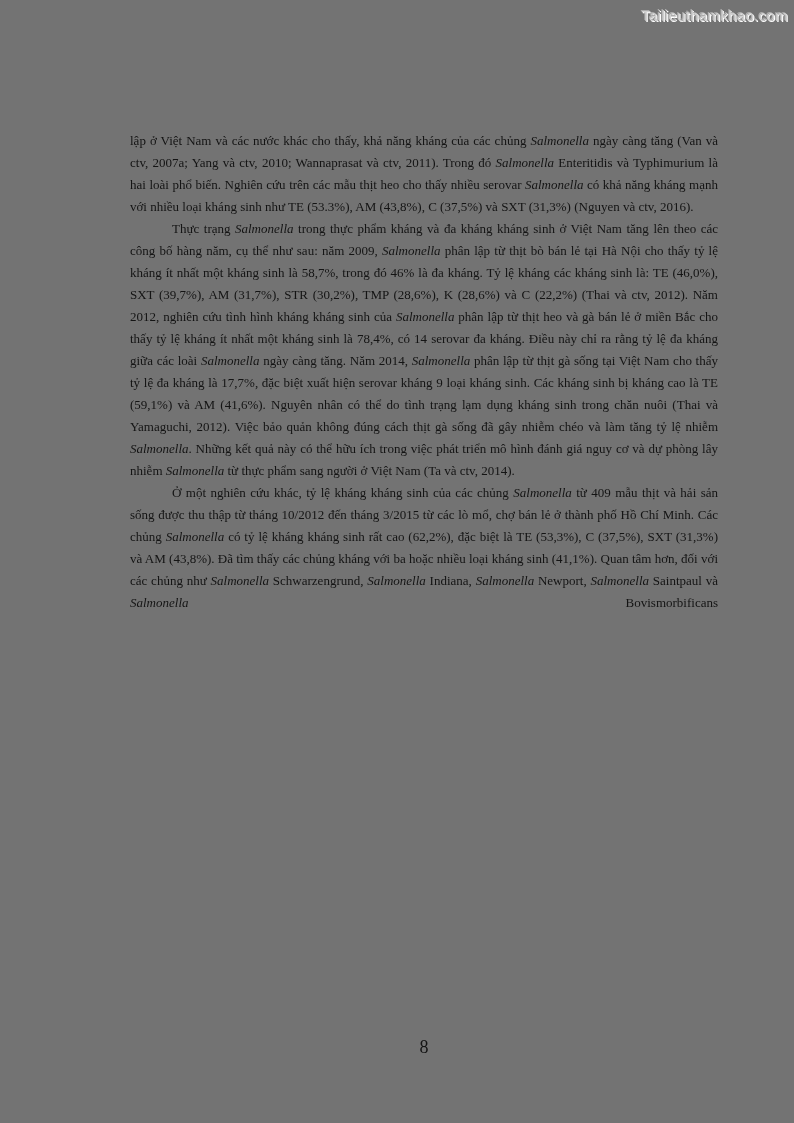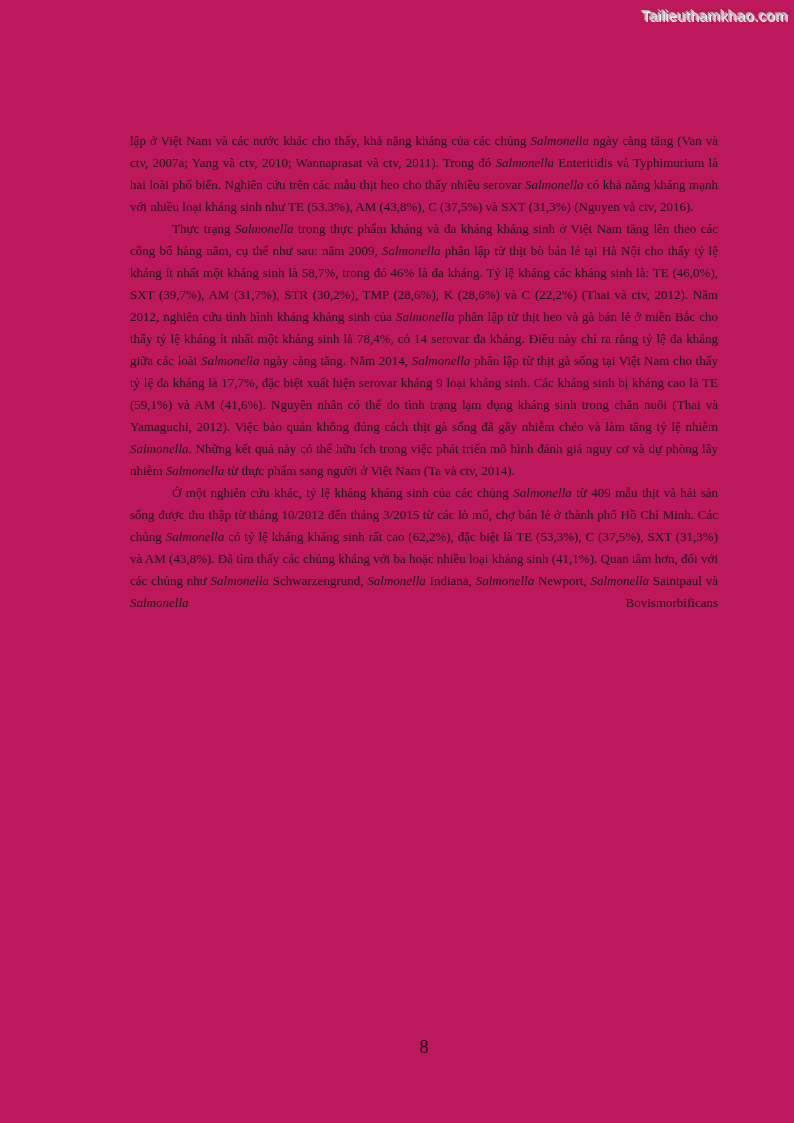--- a/index.html
+++ b/index.html
@@ -5,21 +5,21 @@
 <style>
   html, body {
     margin: 0;
     padding: 0;
     background: #ffffff;
   }
   .page {
     position: relative;
     width: 794px;
     height: 1123px;
-    background: #be185d;
+    background: #737373;
     overflow: hidden;
     font-family: "Liberation Serif", "DejaVu Serif", serif;
     color: #141414;
   }
   .watermark {
     position: absolute;
     top: 7px;
     right: 6px;
     font-family: "Liberation Sans", "DejaVu Sans", sans-serif;
     font-size: 15px;

